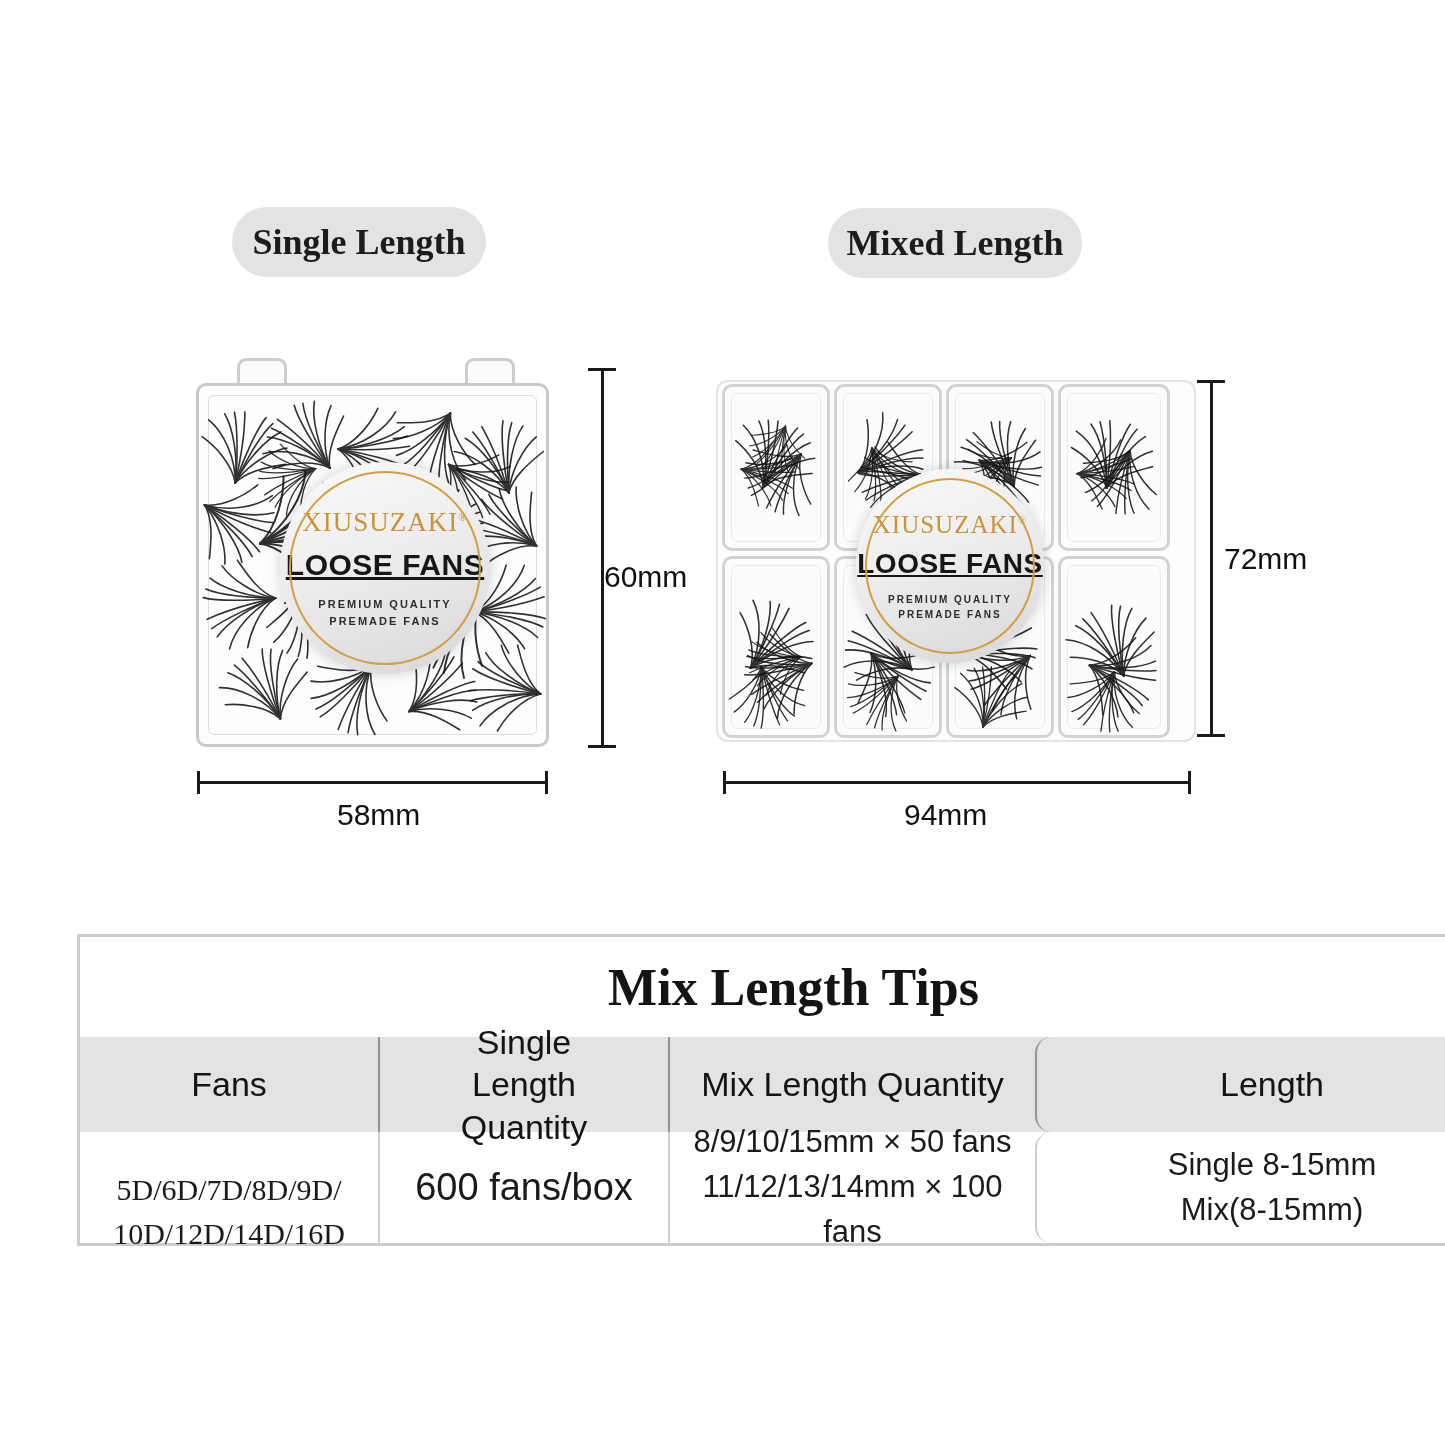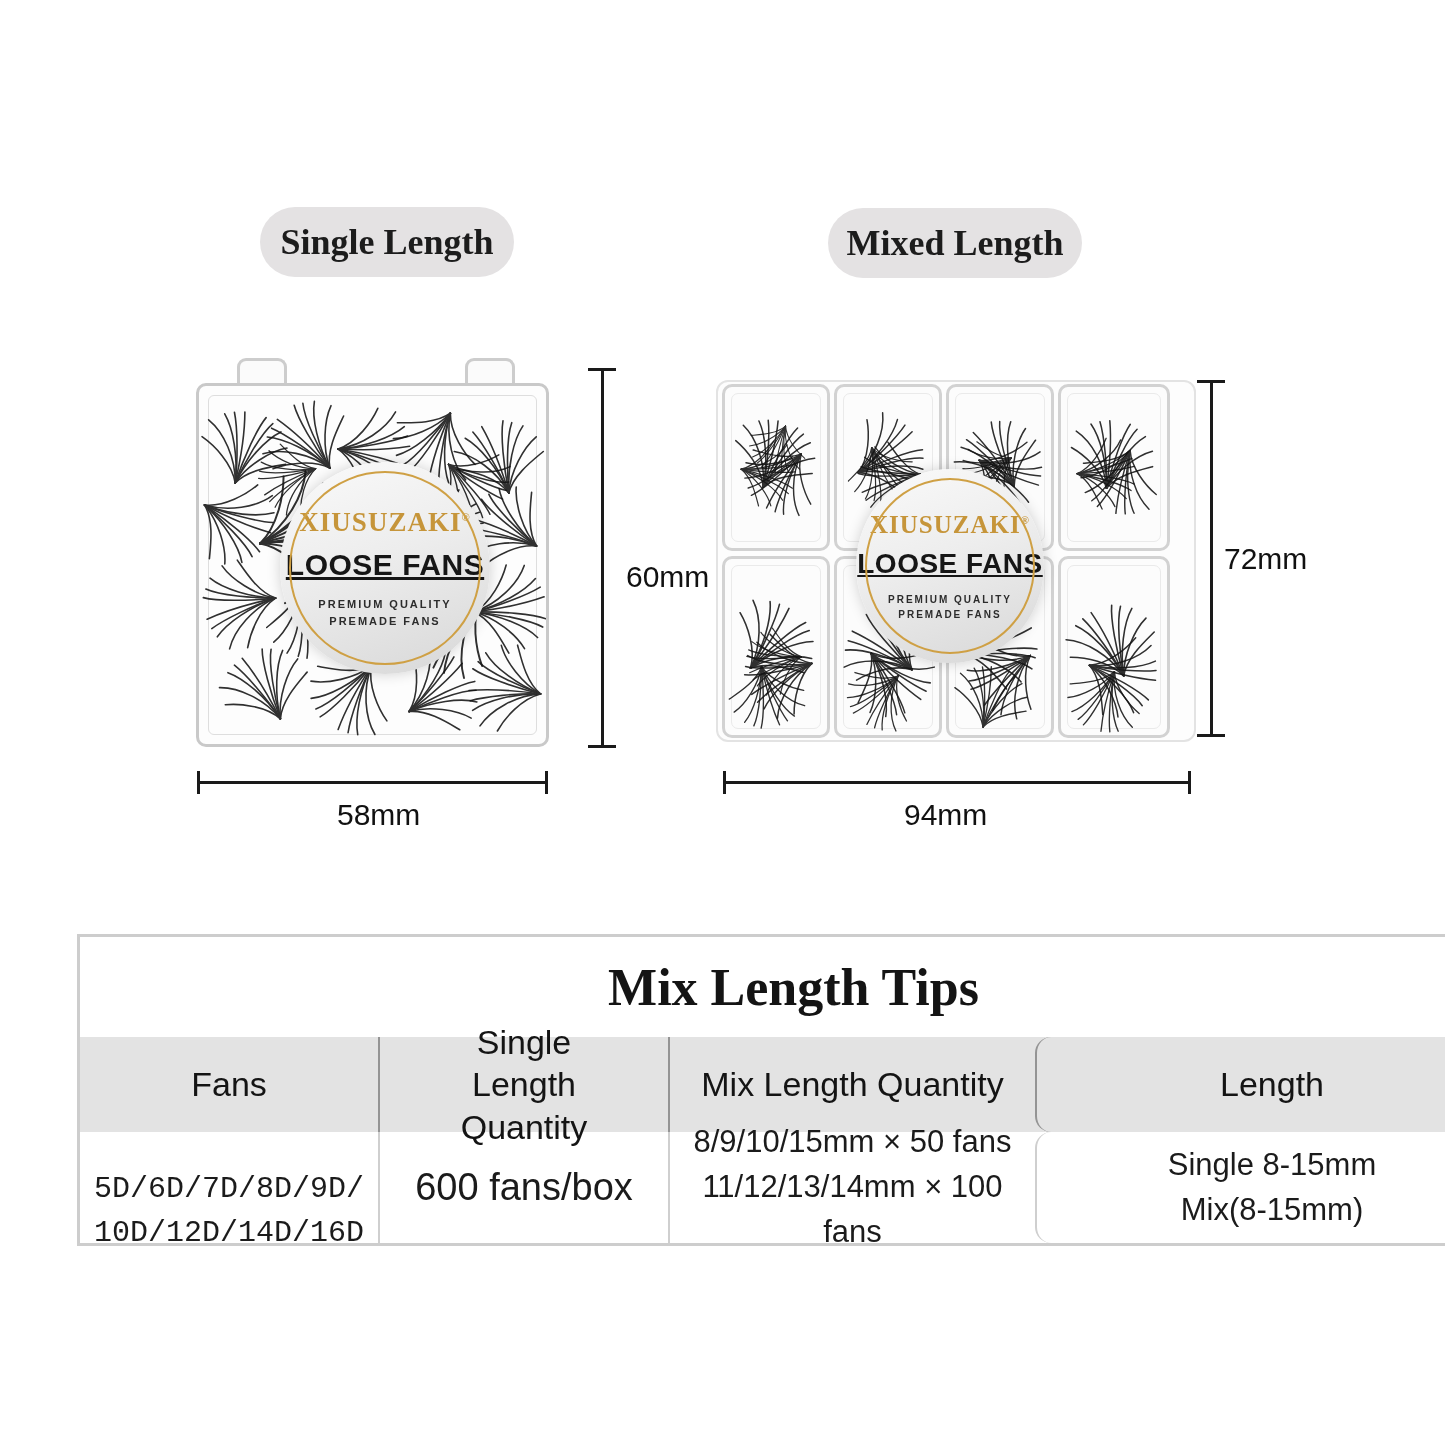--- a/index.html
+++ b/index.html
@@ -24,21 +24,21 @@
   .comp{position:absolute;background:#fcfcfc;border:3px solid #d2d2d2;border-radius:10px;box-sizing:border-box;}
   .comp-inner{position:absolute;inset:6px;border:1px solid #eaeaea;border-radius:7px;}
   .comp svg{position:absolute;inset:0;width:100%;height:100%;}
 
   
   .plabel{position:absolute;border-radius:50%;
           background:linear-gradient(160deg,#fafafa 0%,#ededed 45%,#d7d7d7 100%);
           box-shadow:0 0 14px rgba(0,0,0,.18);
           display:flex;flex-direction:column;align-items:center;justify-content:center;text-align:center;}
   .plabel .ring{position:absolute;inset:9px;border:2px solid #cfa044;border-radius:50%;}
-  .plabel .brand{font-family:"Liberation Serif",serif;font-weight:700;color:#c6953a;letter-spacing:1px;}
+  .plabel .brand{font-family:"Liberation Serif",serif;font-weight:400;color:#c6953a;letter-spacing:1px;}
   .plabel .reg{font-size:11px;vertical-align:super;color:#c6953a;}
   .plabel .pname{font-weight:700;color:#161616;letter-spacing:.5px;text-decoration:underline;}
   .plabel .tag{font-weight:600;color:#2c2c2c;letter-spacing:2px;line-height:1.5;}
   .label-lg{left:280px;top:462px;width:210px;height:212px;}
   .label-lg .brand{font-size:27px;}
   .label-lg .pname{font-size:30px;margin-top:10px;}
   .label-lg .tag{font-size:11px;margin-top:14px;}
   .label-sm{left:856px;top:469px;width:188px;height:194px;}
   .label-sm .brand{font-size:25px;}
   .label-sm .pname{font-size:28px;margin-top:9px;}
@@ -55,21 +55,21 @@
            font-family:"Liberation Serif",serif;font-weight:700;font-size:52px;color:#141414;}
   .t-head{height:95px;background:#e3e3e3;display:flex;}
   .t-head .cell{display:flex;align-items:center;justify-content:center;text-align:center;
                 font-size:34px;font-weight:500;color:#141414;line-height:1.25;box-sizing:border-box;}
   .t-head .cell + .cell{border-left:2px solid #949494;}
   .t-body{display:flex;height:111px;}
   .t-body .cell{display:flex;flex-direction:column;align-items:center;justify-content:center;
                 text-align:center;line-height:1.45;box-sizing:border-box;color:#1b1b1b;}
   .t-body .cell + .cell{border-left:2px solid #cfcfcf;}
   .c1{width:298px;} .c2{width:290px;} .c3{width:367px;} .c4{flex:1;border-radius:16px;}
-  .cell-fans{font-family:Liberation Mono, monospace;font-size:30px;margin-top:48px;}
+  .cell-fans{font-family:Liberation Serif, serif;font-size:30px;margin-top:48px;}
   .cell-qty{font-size:38px;}
   .cell-mix{font-size:31px;}
   .cell-len{font-size:31px;}
   .t-head .c2{padding:0 44px;}
 </style>
 </head>
 <body>
 
 <div class="page">
 
@@ -83,21 +83,21 @@
         <path d="M0,34 C5,10 18,-16 31,-27"></path>
         <path d="M0,34 C7,14 26,-6 41,-13"></path>
         <path d="M0,34 C-8,16 -30,3 -44,-2"></path>
         <path d="M0,34 C9,18 31,9 44,3"></path>
         <path d="M0,34 C-3,12 -12,-20 -19,-34"></path>
         <path d="M0,34 C4,12 12,-20 21,-33"></path>
       </g>
     </defs>
   </svg>
 
-  <div class="badge" style="left:260px;top:207px;text-align:center;">
+  <div class="badge" style="left:232px;top:207px;text-align:center;">
     <span>Single Length</span>
   </div>
   <div class="badge" style="left:828px;top:208px;">
     <span>Mixed Length</span>
   </div>
 
   <div class="hinge" style="left:237px;"></div>
   <div class="hinge" style="left:465px;"></div>
   <div class="sbox">
     <div class="sbox-inner"></div>
@@ -212,21 +212,21 @@
     <div class="pname">LOOSE FANS</div>
     <div class="tag">
       <div>PREMIUM QUALITY</div>
       <div>PREMADE FANS</div>
     </div>
   </div>
 
   <div class="dim" style="left:601px;top:370px;width:3px;height:378px;"></div>
   <div class="dim" style="left:588px;top:368px;width:28px;height:3px;"></div>
   <div class="dim" style="left:588px;top:745px;width:28px;height:3px;"></div>
-  <div class="dim-label" style="left:626px;top:560px;">60mm</div>
+  <div class="dim-label" style="left:604px;top:560px;">60mm</div>
 
   <div class="dim" style="left:197px;top:781px;width:351px;height:3px;"></div>
   <div class="dim" style="left:197px;top:771px;width:3px;height:23px;"></div>
   <div class="dim" style="left:545px;top:771px;width:3px;height:23px;"></div>
   <div class="dim-label" style="left:337px;top:798px;text-align:right;">58mm</div>
 
   <div class="dim" style="left:1210px;top:381px;width:3px;height:356px;"></div>
   <div class="dim" style="left:1197px;top:380px;width:28px;height:3px;"></div>
   <div class="dim" style="left:1197px;top:734px;width:28px;height:3px;"></div>
   <div class="dim-label" style="left:1224px;top:542px;">72mm</div>

